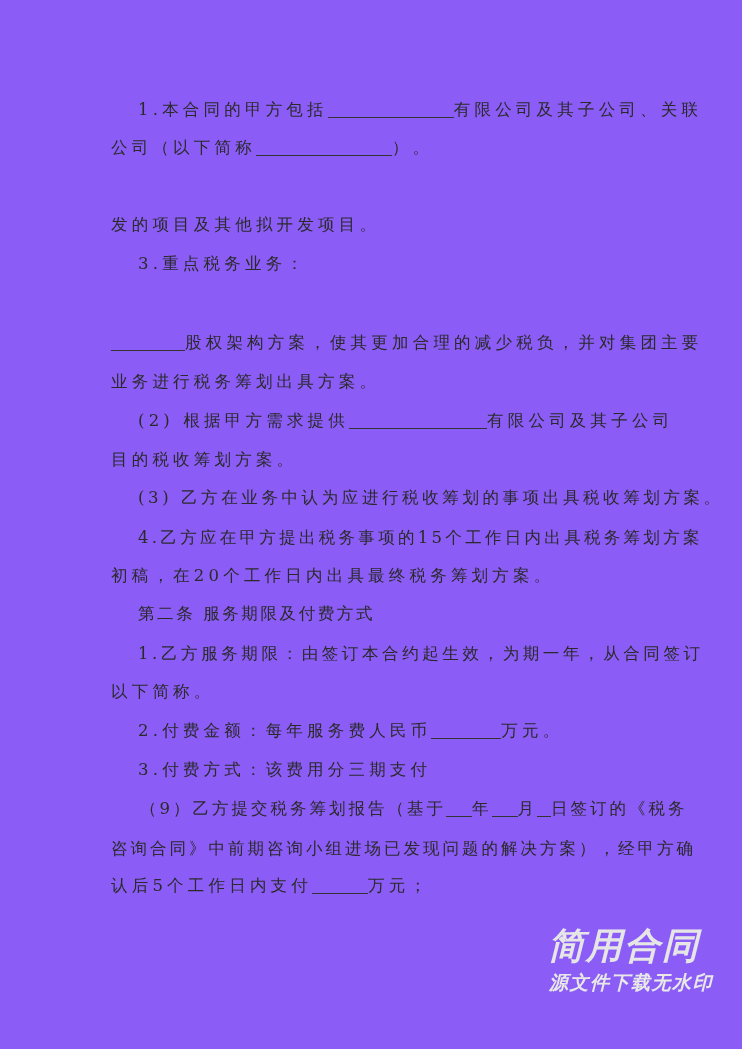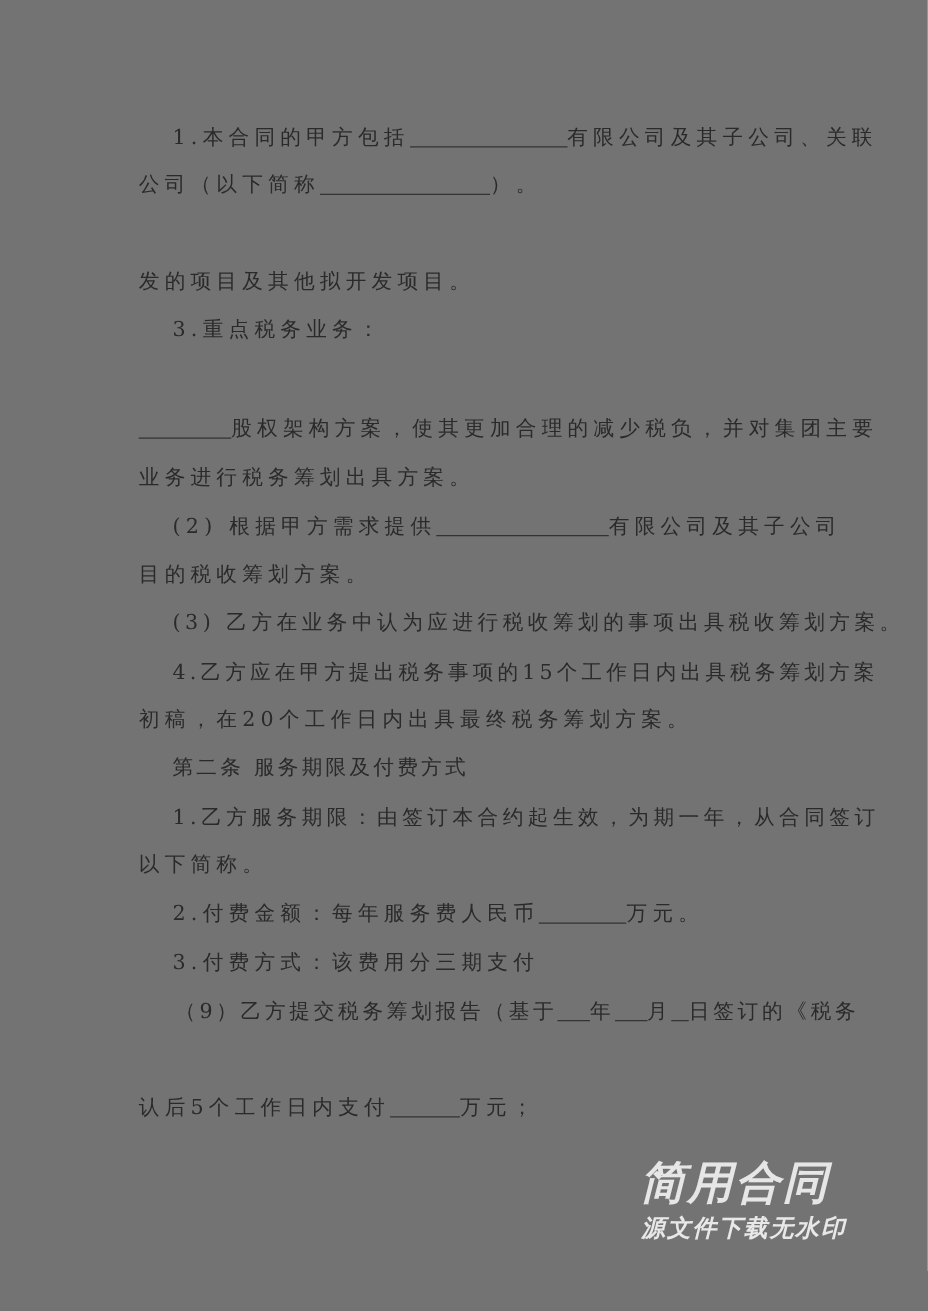--- a/index.html
+++ b/index.html
@@ -1,34 +1,34 @@
 <!DOCTYPE html>
 <html><head>
 <meta charset="utf-8">
 <style>
   html, body { margin: 0; padding: 0; }
   body {
     width: 742px; height: 1049px; background: #ffffff; position: relative; overflow: hidden;
     font-family: "DejaVu Serif", "Liberation Serif", serif;
     color: #2a2a2a;
   }
-  .page { position: absolute; left: 0; top: 0; width: 742px; height: 1049px; background: #737373; }
+  .page { position: absolute; left: 0; top: 0; width: 742px; height: 1049px; background: #8b5cf6; }
   .line {
     position: absolute; left: 111px; width: 530px; height: 24px;
     font-size: 16.5px; line-height: 24px; white-space: nowrap;
     letter-spacing: 4.2px;
   }
   .line.indent { left: 138px; width: 503px; }
   .blank {
     display: inline-block; border-bottom: 1.3px solid #333; height: 18px;
     vertical-align: -3px; letter-spacing: 0;
   }
   .wm {
     position: absolute; color: #e6e6e6; font-family: "DejaVu Sans", "Liberation Sans", sans-serif;
-    font-weight: bold; font-style: italic; white-space: nowrap;
+    font-weight: bold; font-style: italic; white-space: nowrap; margin-left: 36px;
   }
   .wm-title { left: 512px; top: 922px; font-size: 36px; letter-spacing: 2px; }
   .wm-sub { left: 513px; top: 970px; font-size: 19px; letter-spacing: 1.5px; color: #e8e8e8; }
 </style>
 </head>
 <body>
 
 <div class="page">
 
   <div class="line indent" style="top:98px">
@@ -82,19 +82,22 @@
   <div class="line indent" style="top:719px">
     <span>2.付费金额：每年服务费人民币</span><span class="blank" style="width:70px"></span><span>万元。</span>
   </div>
   <div class="line indent" style="top:758px">
     <span>3.付费方式：该费用分三期支付</span>
   </div>
 
   <div class="line" style="top:797px; left:140px; letter-spacing:3px">
     <span>（9）乙方提交税务筹划报告（基于</span><span class="blank" style="width:26px"></span><span>年</span><span class="blank" style="width:26px"></span><span>月</span><span class="blank" style="width:14px"></span><span>日签订的《税务</span>
   </div>
+  <div class="line" style="top:837px; letter-spacing:3px">
+    <span>咨询合同》中前期咨询小组进场已发现问题的解决方案），经甲方确</span>
+  </div>
   <div class="line" style="top:874px">
     <span>认后5个工作日内支付</span><span class="blank" style="width:56px"></span><span>万元；</span>
   </div>
 
   <div class="wm wm-title">简用合同</div>
   <div class="wm wm-sub">源文件下载无水印</div>
 </div>
 
 </body></html>

